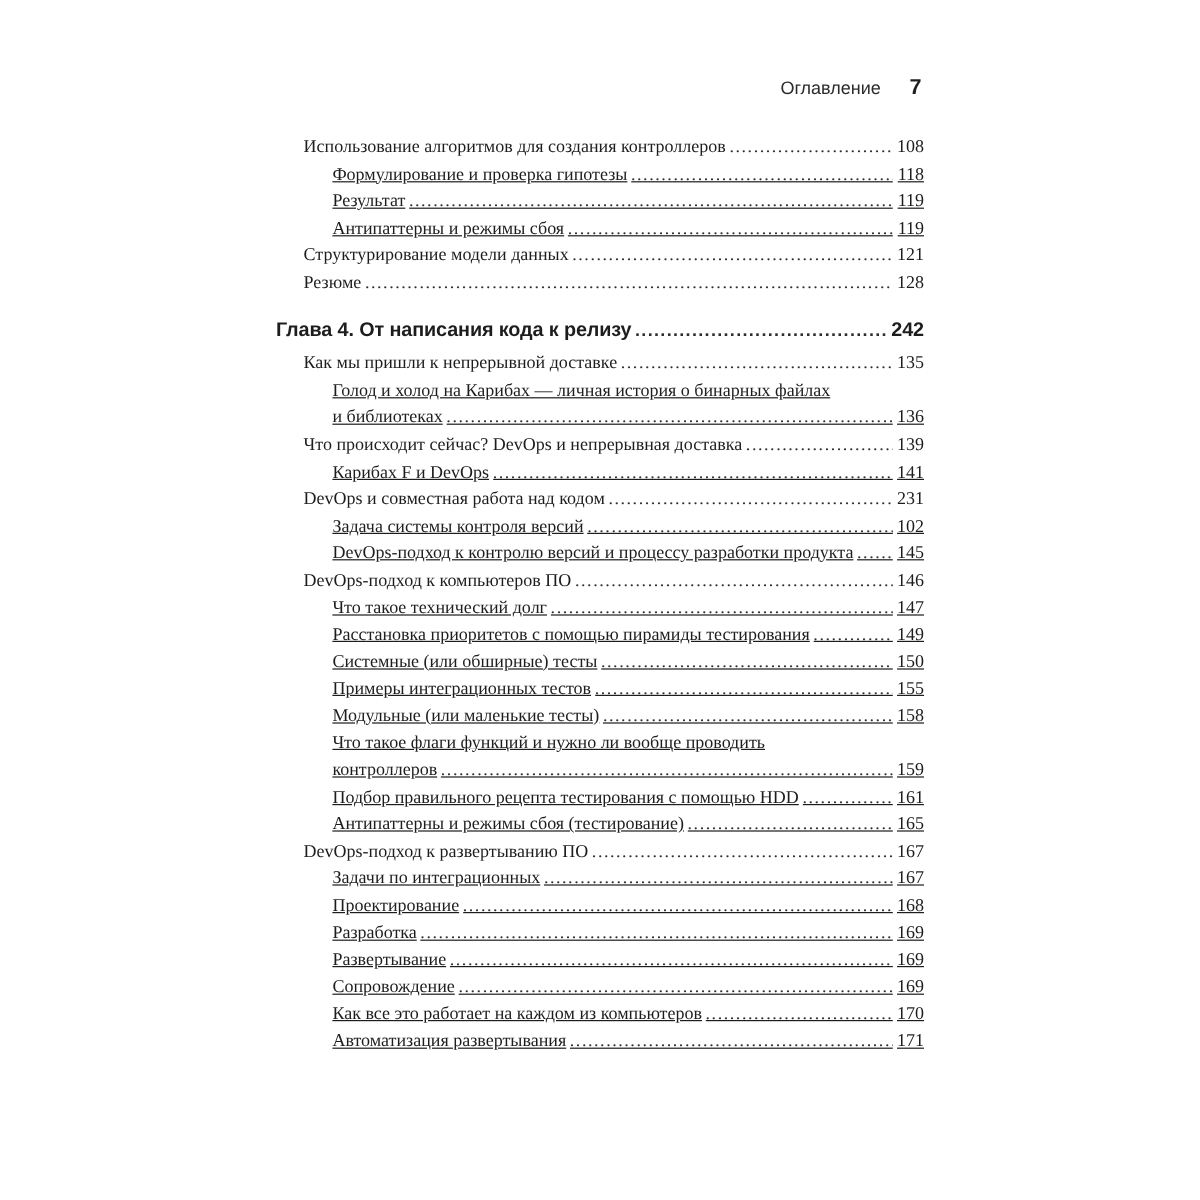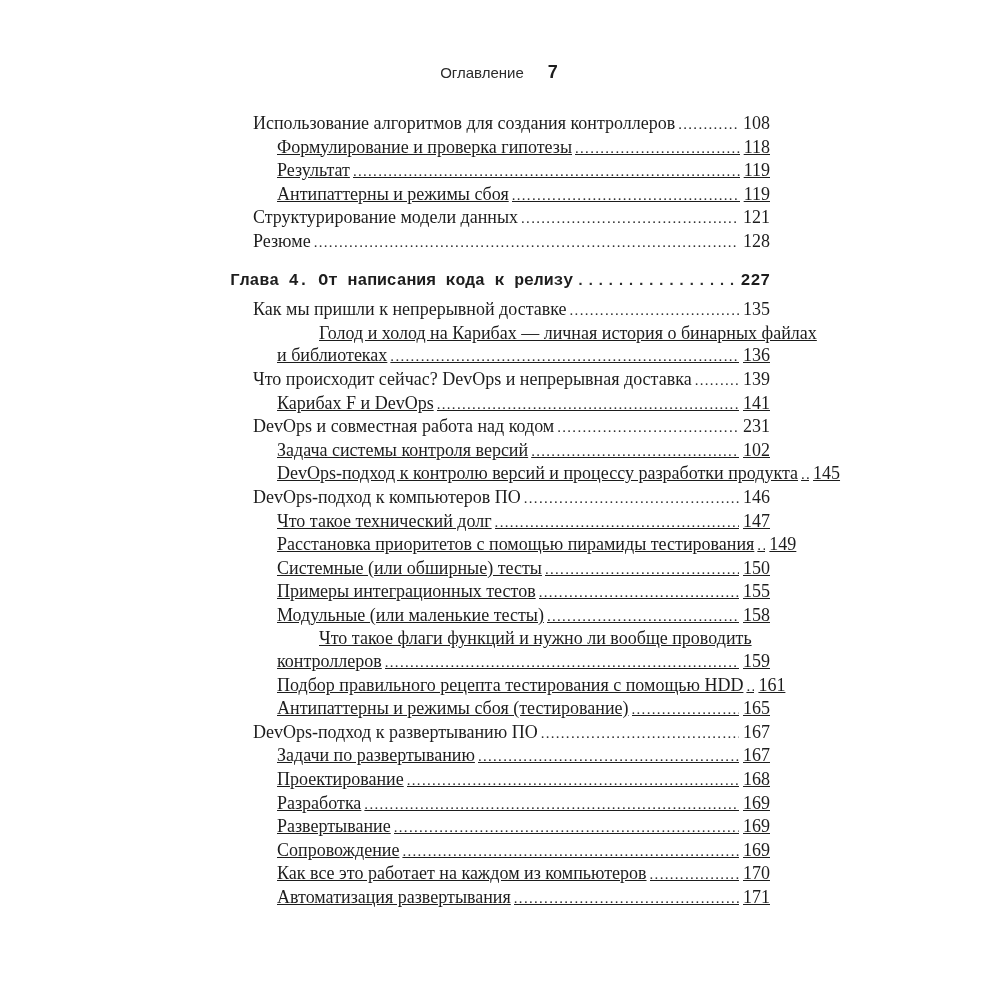--- a/index.html
+++ b/index.html
@@ -13,47 +13,47 @@
   }
   .page {
     position: relative;
     width: 1000px; height: 1000px;
     background: #ffffff;
   }
   .running-head {
     position: absolute;
     top: 62px; left: 230px; right: 232px;
     display: flex;
-    justify-content: center;
+    justify-content: flex-end;
     align-items: baseline;
     gap: 24px;
     font-family: "Liberation Sans", sans-serif;
     font-size: 15px;
     color: #2b2b2b;
   }
   .rh-page {
     font-weight: 700;
     font-size: 18px;
     color: #1d1d1d;
   }
   .toc {
     position: absolute;
     top: 112px; left: 230px;
     width: 540px;
   }
   .entry {
-    font-size: 18px;
+    font-size: 15px;
     line-height: 22.6px;
   }
   .entry.lvl1 { padding-left: 23px; }
   .entry.lvl2 { padding-left: 47px; text-decoration: underline; }
   .entry.chapter {
     margin-top: 16px;
     margin-bottom: 5px;
-    font-family: Liberation Mono, monospace;
+    font-family: Liberation Sans, sans-serif;
     font-weight: 700;
     font-size: 16.5px;
     letter-spacing: -0.1px;
   }
   .leader-line {
     display: flex;
     align-items: baseline;
     width: 100%;
   }
   .leader-line .t {
@@ -71,21 +71,21 @@
     content: "...................................................................................................................................................................";
     font-size: 15px;
     letter-spacing: 1.3px;
     color: #2e2e2e;
   }
   .chapter .dots::after { letter-spacing: 1.1px; }
   .pg {
     flex: 0 0 auto;
     padding-left: 4px;
   }
-  .line1 { white-space: nowrap; margin-left: 42px; }
+  .line1 { white-space: nowrap; }
 </style>
 </head>
 <body>
 
 <div class="page">
   <div class="running-head">
     <span class="rh-title">Оглавление</span>
     <span class="rh-page">7</span>
   </div>
   <div class="toc" id="toc">
@@ -128,21 +128,21 @@
         <div class="leader-line">
           <span class="t">Резюме</span>
           <span class="dots"></span>
           <span class="pg">128</span>
         </div>
       </div>
       <div class="entry lvl0 chapter">
         <div class="leader-line">
           <span class="t">Глава 4. От написания кода к релизу</span>
           <span class="dots"></span>
-          <span class="pg">227</span>
+          <span class="pg">242</span>
         </div>
       </div>
       <div class="entry lvl1">
         <div class="leader-line">
           <span class="t">Как мы пришли к непрерывной доставке</span>
           <span class="dots"></span>
           <span class="pg">135</span>
         </div>
       </div>
       <div class="entry lvl2">
@@ -254,21 +254,21 @@
       </div>
       <div class="entry lvl1">
         <div class="leader-line">
           <span class="t">DevOps-подход к развертыванию ПО</span>
           <span class="dots"></span>
           <span class="pg">167</span>
         </div>
       </div>
       <div class="entry lvl2">
         <div class="leader-line">
-          <span class="t">Задачи по развертыванию</span>
+          <span class="t">Задачи по интеграционных</span>
           <span class="dots"></span>
           <span class="pg">167</span>
         </div>
       </div>
       <div class="entry lvl2">
         <div class="leader-line">
           <span class="t">Проектирование</span>
           <span class="dots"></span>
           <span class="pg">168</span>
         </div>

